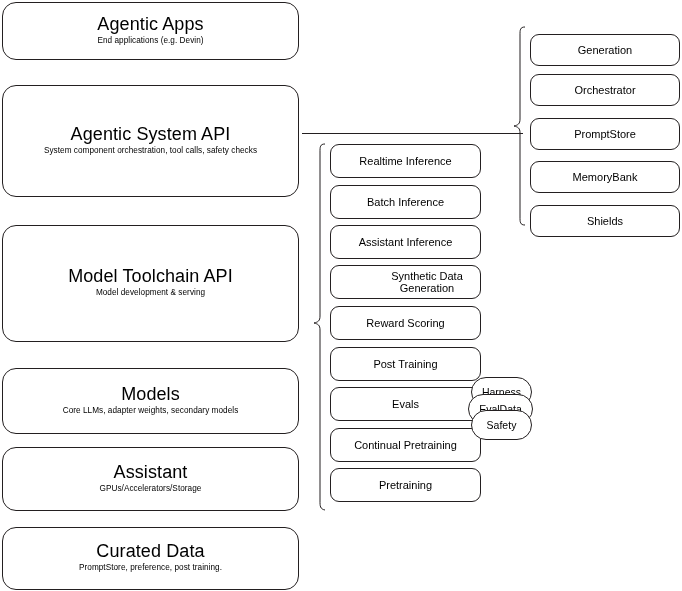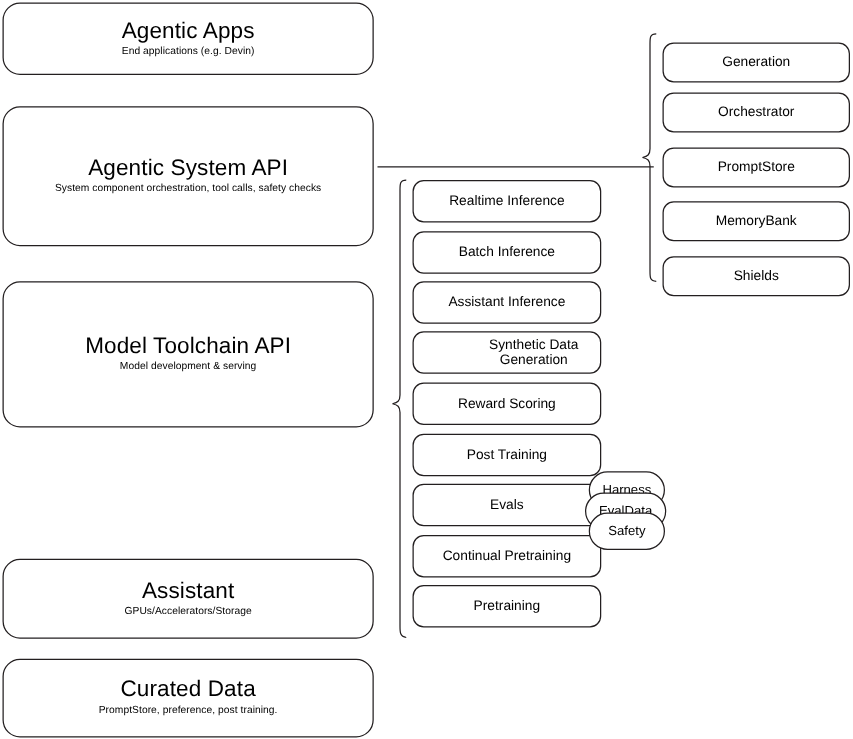--- a/index.html
+++ b/index.html
@@ -116,20 +116,24 @@
   <div class="node layer" style="top:85px;height:112px;">
     <div class="title">Agentic System API</div>
     <div class="subtitle">System component orchestration, tool calls, safety checks</div>
   </div>
 
   <div class="node layer" style="top:225px;height:117px;">
     <div class="title">Model Toolchain API</div>
     <div class="subtitle">Model development &amp; serving</div>
   </div>
 
+  <div class="node layer" style="top:368px;height:66px;">
+    <div class="title">Models</div>
+    <div class="subtitle">Core LLMs, adapter weights, secondary models</div>
+  </div>
 
   <div class="node layer" style="top:447px;height:64px;">
     <div class="title">Assistant</div>
     <div class="subtitle">GPUs/Accelerators/Storage</div>
   </div>
 
   <div class="node layer" style="top:527px;height:63px;">
     <div class="title">Curated Data</div>
     <div class="subtitle">PromptStore, preference, post training.</div>
   </div>

